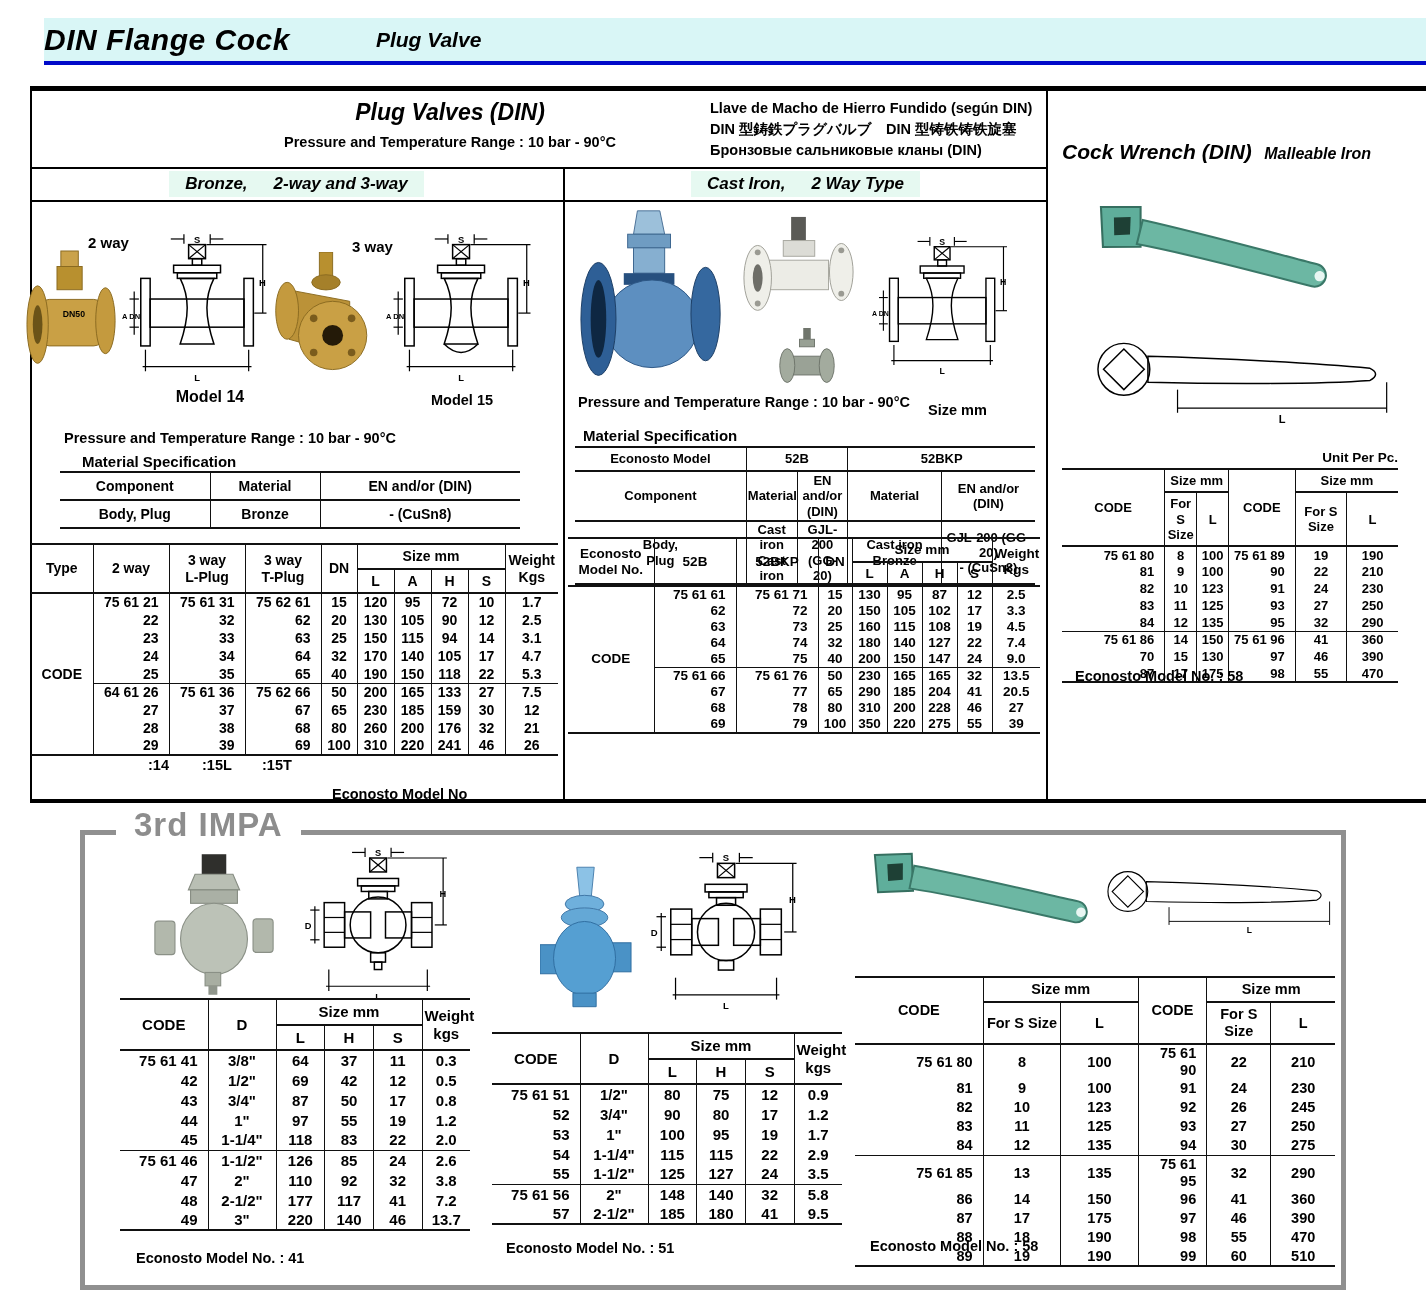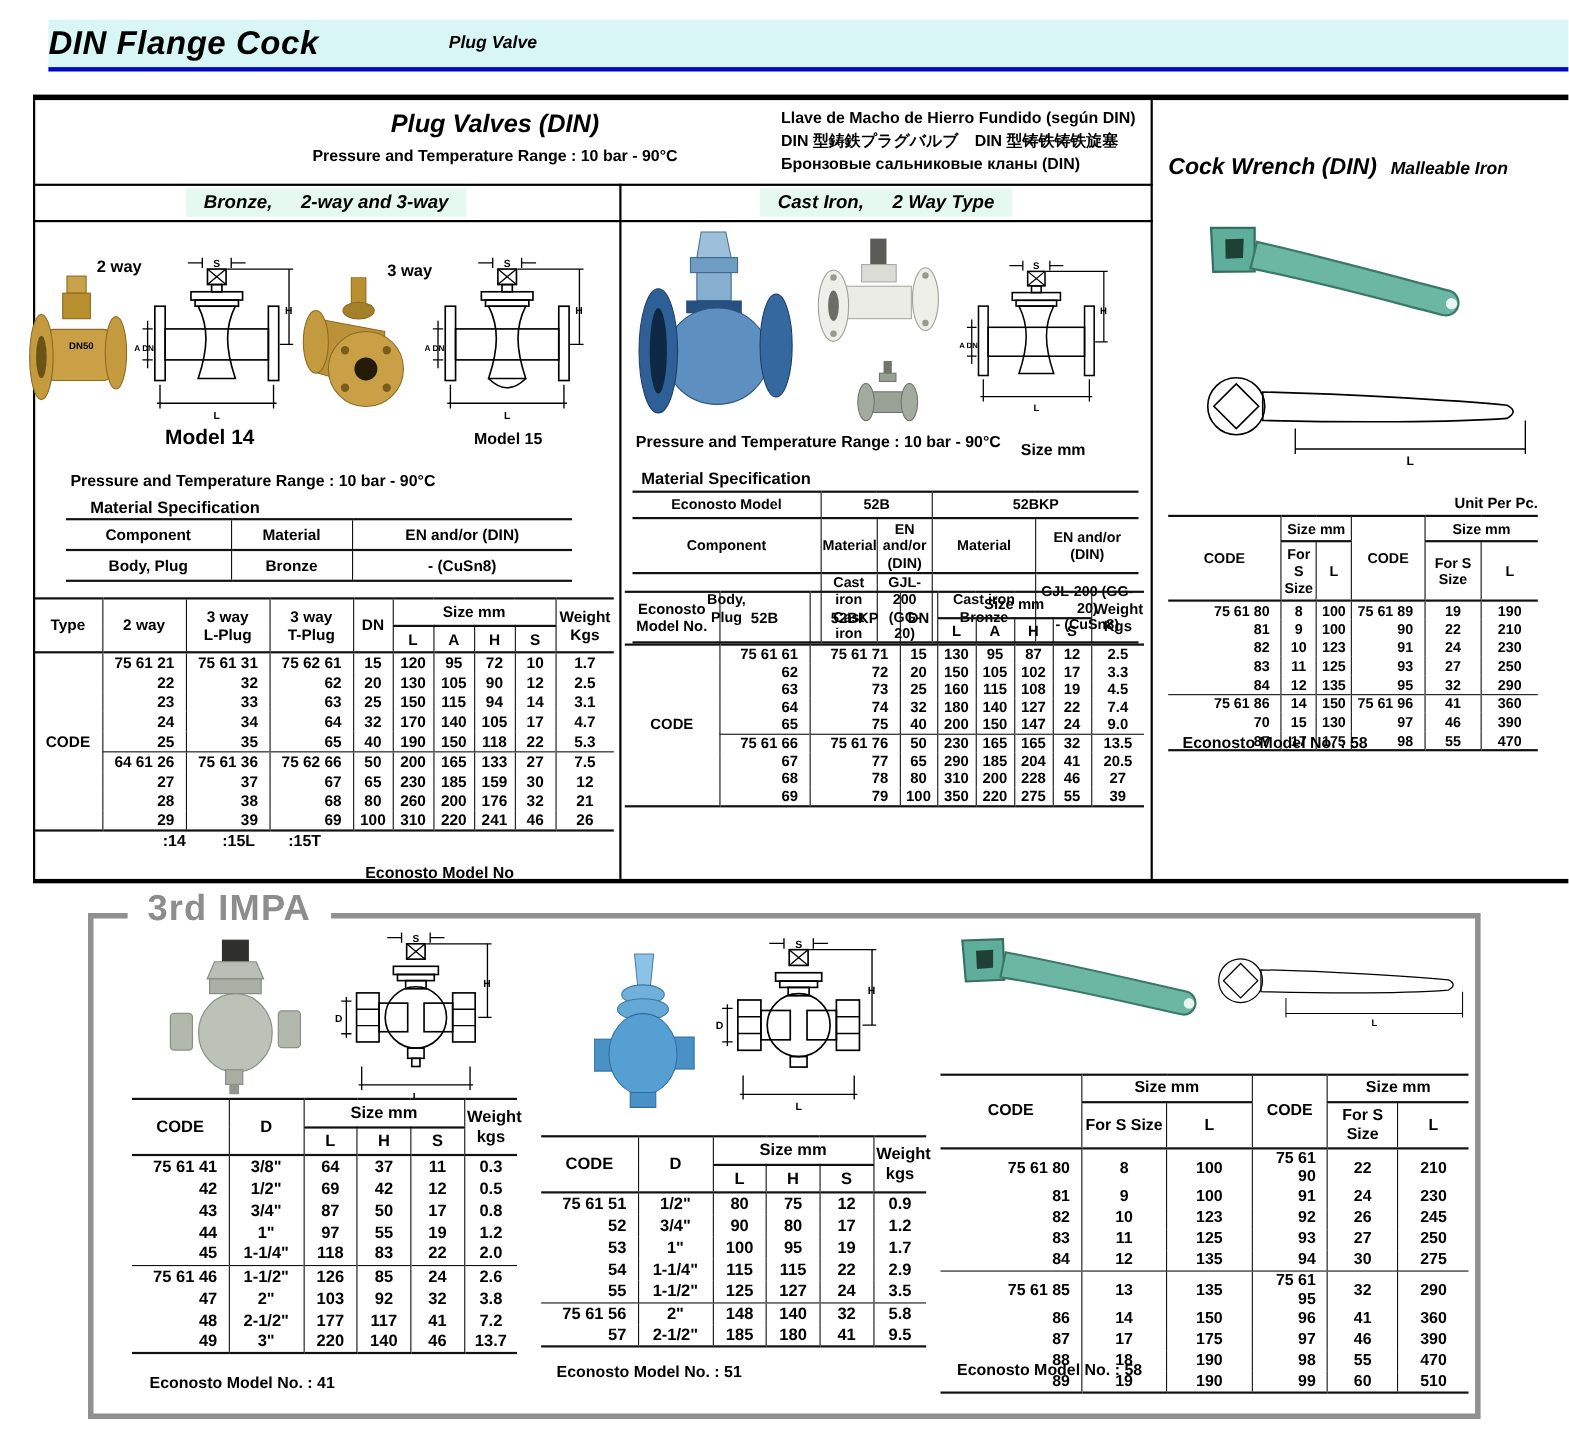--- a/index.html
+++ b/index.html
@@ -6,21 +6,21 @@
   body { font-family:"Liberation Sans","DejaVu Sans",sans-serif; background:#ffffff; color:#000; }
   .page { position:relative; width:1426px; height:1306px; background:#fff; overflow:hidden; }
   .abs { position:absolute; }
   .bi { font-weight:bold; font-style:italic; }
   .b { font-weight:bold; }
 
   
   .banner { left:44px; top:18px; width:1382px; height:47px; background:#d9f6f6;
             border-bottom:4px solid #0009c9; display:flex; align-items:center; }
   .banner .t1 { font-size:30px; letter-spacing:.5px; }
-  .banner .t2 { font-size:16px; margin-left:118px; }
+  .banner .t2 { font-size:21px; margin-left:86px; }
 
   .hrule { background:#000; }
   .vline { background:#000; width:2px; }
 
   
   .sechead { font-size:17px; text-align:center; }
   .sechead .hl { background:#e6f9f1; padding:3px 16px; display:inline-block; }
   .sechead .gap { display:inline-block; width:26px; }
 
   
@@ -168,21 +168,21 @@
     <text x="146" y="60">H</text>
     <line x1="13" y1="66" x2="13" y2="112"></line>
     <line x1="8" y1="74" x2="18" y2="74"></line>
       <line x1="8" y1="104" x2="18" y2="104"></line>
     <text x="0" y="95" style="font-size:8px">A DN</text>
     <line x1="22" y1="146" x2="138" y2="146"></line>
     <line x1="25" y1="128" x2="25" y2="151"></line>
       <line x1="135" y1="128" x2="135" y2="151"></line>
     <text x="80" y="161" text-anchor="middle">L</text>
   </svg>
-  <div class="abs b" style="left:150px;top:388px;width:120px;font-size:19px">Model 14</div>
+  <div class="abs b" style="left:150px;top:388px;width:120px;text-align:center;font-size:16px">Model 14</div>
 
   <div class="abs b" style="left:352px;top:238px;font-size:15px">3 way</div>
   <svg class="abs" style="left:272px;top:252px" width="108" height="128" viewBox="0 0 110 135">
     <rect x="48" y="0" width="14" height="28" fill="#b8902f" stroke="#8a6a20"></rect>
     <ellipse cx="55" cy="32" rx="15" ry="8" fill="#a5802a" stroke="#8a6a20"></ellipse>
     <path d="M16,40 L80,52 L80,110 L16,92 Z" fill="#bb9238" stroke="#8a6a20"></path>
     <ellipse cx="14" cy="62" rx="12" ry="30" fill="#c49a3e" stroke="#8a6a20"></ellipse>
     <circle cx="62" cy="88" r="36" fill="#c9a045" stroke="#8a6a20"></circle>
     <circle cx="62" cy="88" r="11" fill="#241a08"></circle>
     <circle cx="42" cy="70" r="4" fill="#7a5c1d"></circle>
@@ -862,21 +862,21 @@
             <td class="cr">75 61 46</td>
             <td>1-1/2"</td>
             <td>126</td>
             <td>85</td>
             <td>24</td>
             <td>2.6</td>
           </tr>
           <tr>
             <td class="cr">47</td>
             <td>2"</td>
-            <td>103</td>
+            <td>110</td>
             <td>92</td>
             <td>32</td>
             <td>3.8</td>
           </tr>
           <tr>
             <td class="cr">48</td>
             <td>2-1/2"</td>
             <td>177</td>
             <td>117</td>
             <td>41</td>

